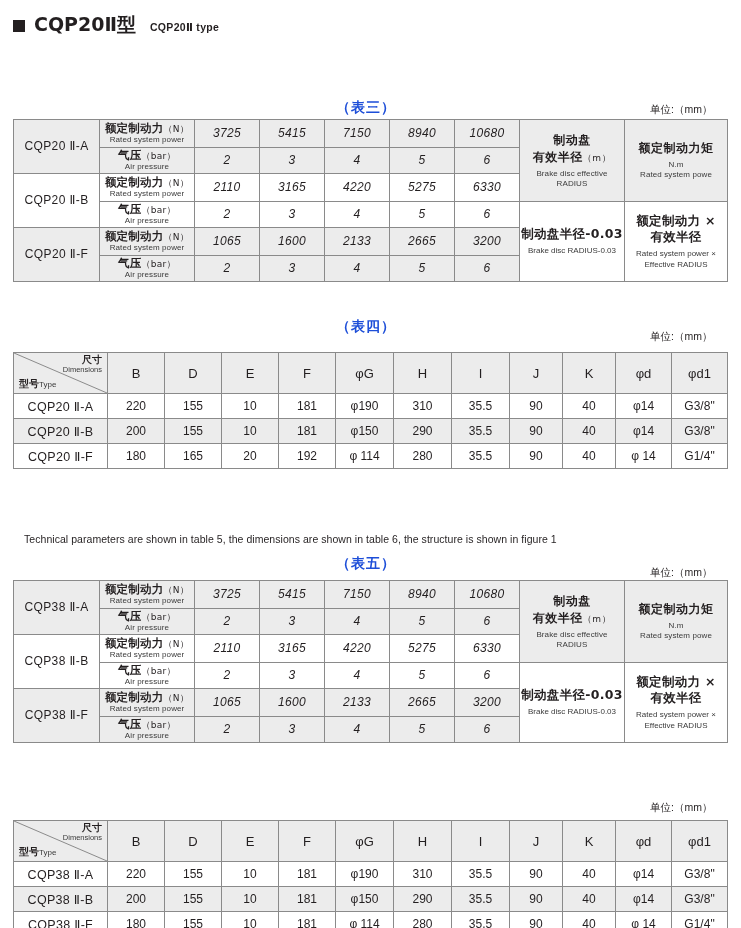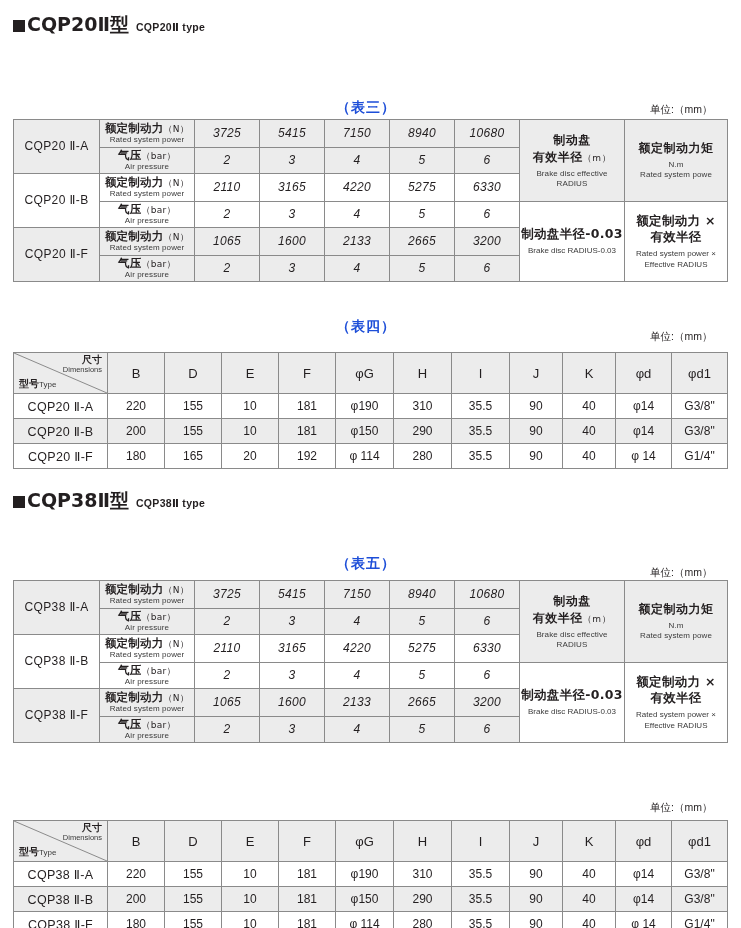--- a/index.html
+++ b/index.html
@@ -7,21 +7,21 @@
     width:741px;height:928px;
     background:#ffffff;
     font-family:"Liberation Sans","DejaVu Sans",sans-serif;
     color:#231f20;
     -webkit-font-smoothing:antialiased;
     overflow:hidden;
   }
   .page{position:relative;width:741px;height:928px;}
 
   
-  .sec-head{position:absolute;display:flex;align-items:center;gap:0;white-space:nowrap;}
+  .sec-head{position:absolute;display:flex;align-items:center;gap:7px;white-space:nowrap;}
   .bullet{
     display:inline-block;width:12px;height:12px;background:#231f20;
     margin-right:2px;position:relative;top:1px;
   }
   .sec-title-cn{
     font-size:19px;font-weight:bold;letter-spacing:0px;color:#231f20;
     font-family:"DejaVu Sans",sans-serif;
   }
   .sec-title-en{
     font-size:10.5px;font-weight:bold;letter-spacing:0.3px;color:#231f20;
@@ -327,26 +327,22 @@
         <td>280</td>
         <td>35.5</td>
         <td>90</td>
         <td>40</td>
         <td>φ 14</td>
         <td>G1/4"</td>
       </tr>
     </tbody>
   </table>
 
-  <div class="sec-head" style="left:13px;top:488px;">
-    <span class="bullet"></span>
-    <span class="sec-title-cn">CQP38Ⅱ型</span>
-    <span class="sec-title-en">CQP38Ⅱ type</span>
-  </div>
-
+
+  <div class="desc-en" style="left:24px;top:533px;">Technical parameters are shown in table 5, the dimensions are shown in table 6, the structure is shown in figure 1</div>
 
   <div class="tbl-caption" style="left:336px;top:555px;">（表五）</div>
   <div class="unit-label" style="left:650px;top:566px;">单位:（mm）</div>
 
   <table class="grid" style="left:13px;top:580px;width:714px;">
     <colgroup>
       <col style="width:86px">
         <col style="width:95px">
       <col style="width:65px">
         <col style="width:65px">

